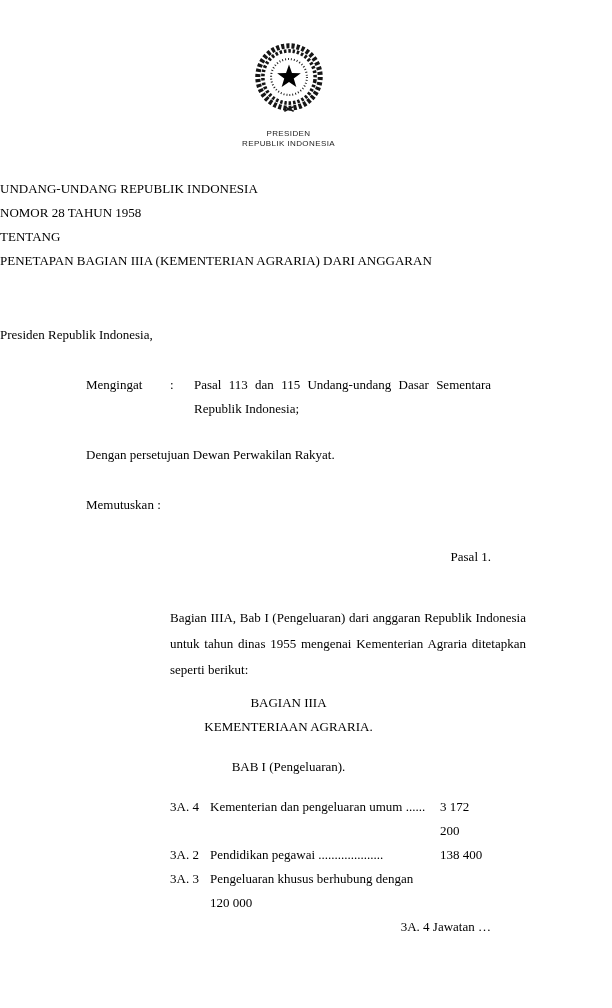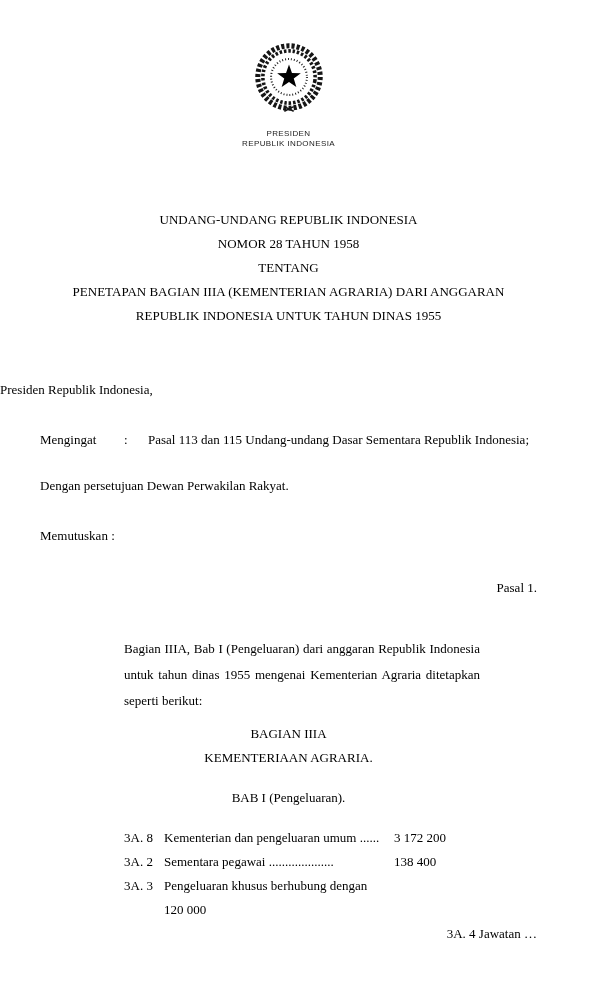--- a/index.html
+++ b/index.html
@@ -29,32 +29,31 @@
     margin-top: 5px;
     font-family: "Liberation Sans", "DejaVu Sans", sans-serif;
     font-size: 8px;
     line-height: 10px;
     letter-spacing: 0.4px;
     color: #1c1c1c;
   }
 
   
   .title-block {
-    margin-top: 59px;
-    text-align: center;
+    margin-top: 28px;
     line-height: 24px;
   }
 
   .salutation {
     margin-top: 50px;
     text-align: left;
   }
 
   .content {
-    padding: 0 40px;
+    padding: 0 86px;
   }
 
   .mengingat {
     margin-top: 26px;
     display: grid;
     grid-template-columns: 84px 24px 1fr;
   }
   .mengingat .m-text {
     text-align: justify;
   }
@@ -121,21 +120,20 @@
       <div>PRESIDEN</div>
       <div>REPUBLIK INDONESIA</div>
     </div>
   </div>
 
   <div class="title-block">
     <div>UNDANG-UNDANG REPUBLIK INDONESIA</div>
     <div>NOMOR  28 TAHUN 1958</div>
     <div>TENTANG</div>
     <div>PENETAPAN BAGIAN IIIA (KEMENTERIAN AGRARIA) DARI ANGGARAN</div>
-    <div>REPUBLIK INDONESIA UNTUK TAHUN DINAS 1955</div>
   </div>
 
   <div class="salutation">Presiden Republik Indonesia,</div>
 
   <div class="content">
 
     <div class="mengingat">
       <span>Mengingat</span>
       <span>:</span>
       <span class="m-text">Pasal 113 dan 115 Undang-undang Dasar Sementara Republik Indonesia;</span>
@@ -151,27 +149,27 @@
 
     <div class="section-headings">
       <div>BAGIAN IIIA</div>
       <div>KEMENTERIAAN AGRARIA.</div>
     </div>
 
     <div class="bab-heading">BAB I (Pengeluaran).</div>
 
     <div class="budget">
       <div class="budget-row">
-        <span class="b-code">3A. 8</span>
+        <span class="b-code">3A. 4</span>
         <span class="b-label">Kementerian dan pengeluaran umum ......</span>
         <span class="b-amount">3 172 200</span>
       </div>
       <div class="budget-row">
         <span class="b-code">3A. 2</span>
-        <span class="b-label">Sementara pegawai ....................</span>
+        <span class="b-label">Pendidikan pegawai ....................</span>
         <span class="b-amount">138 400</span>
       </div>
       <div class="budget-row">
         <span class="b-code">3A. 3</span>
         <span class="b-label">Pengeluaran khusus berhubung dengan</span>
         <span class="b-amount"></span>
       </div>
       <div class="budget-row continuation">
         <span class="b-code"></span>
         <span class="b-amount">120 000</span>

